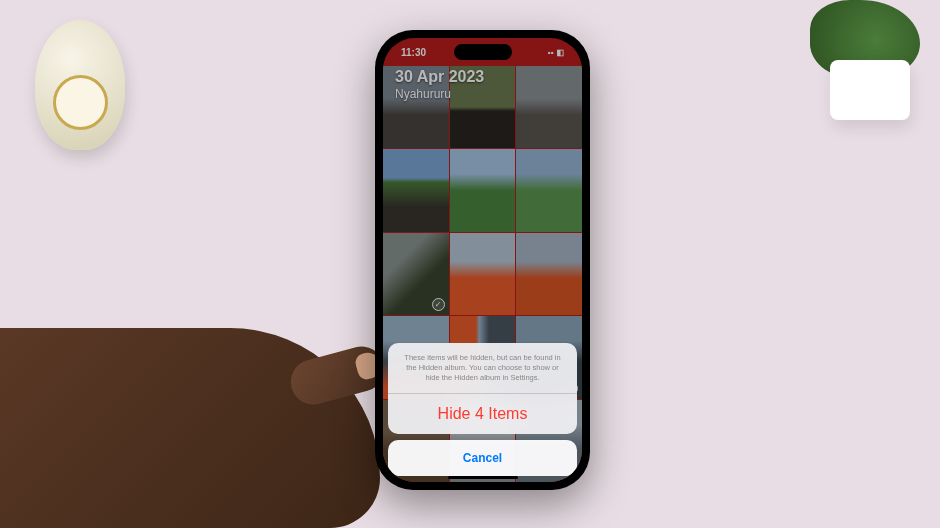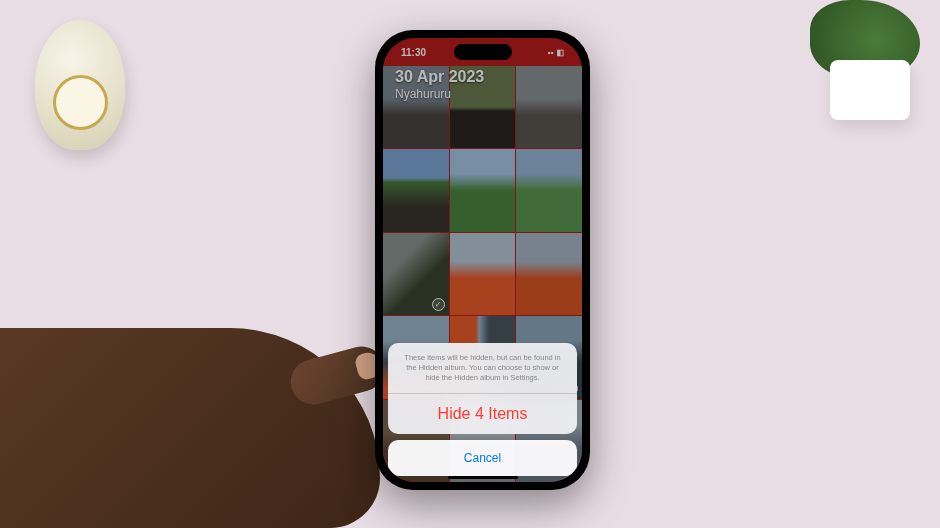--- a/index.html
+++ b/index.html
@@ -238,21 +238,21 @@
       color: #ff3b30;
       cursor: pointer;
     }
     .sheet-cancel {
       margin-top: 6px;
       background: rgba(252,252,254,0.96);
       border-radius: 10px;
       padding: 11px;
       text-align: center;
       font-size: 12px;
-      font-weight: 400;
+      font-weight: 700;
       color: #007aff;
       cursor: pointer;
     }
     .home-indicator {
       position: absolute;
       left: 50%;
       bottom: 3px;
       transform: translateX(-50%);
       width: 70px;
       height: 3px;

